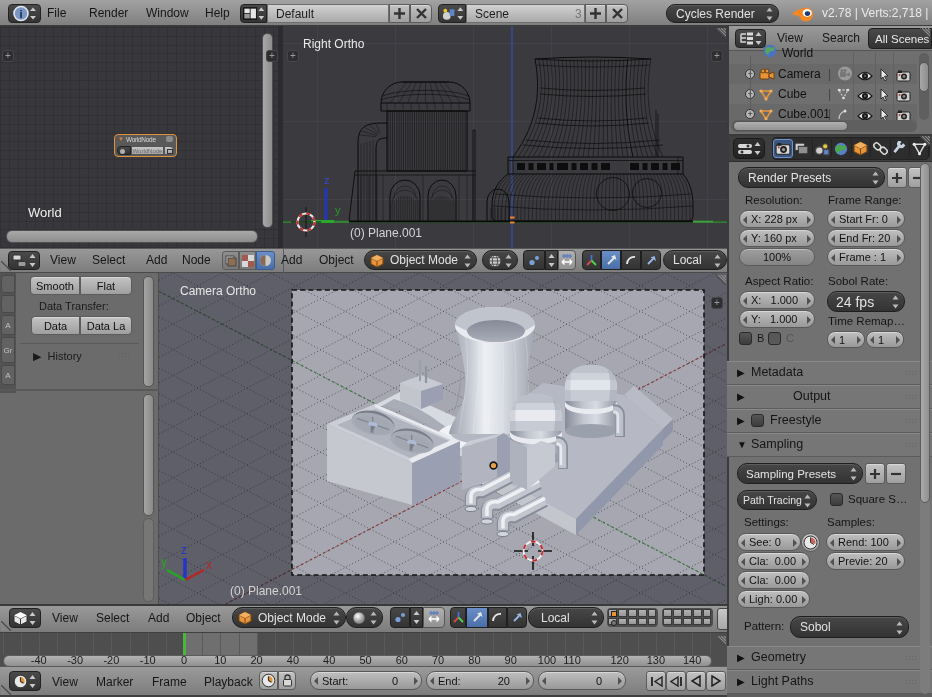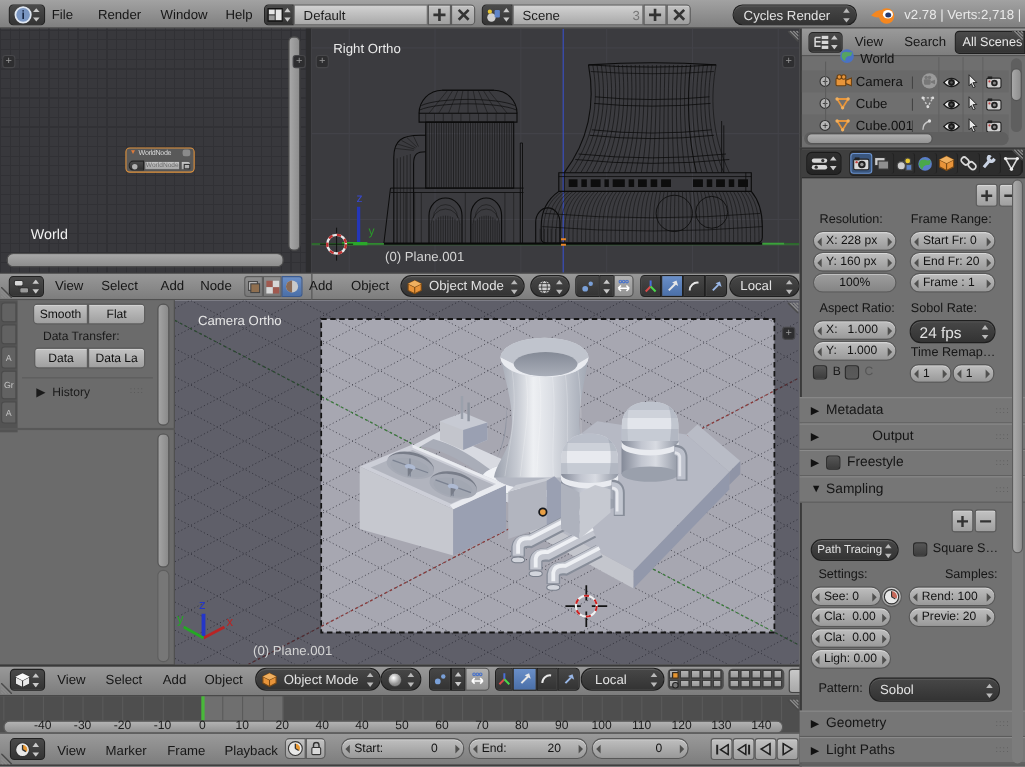--- a/index.html
+++ b/index.html
@@ -987,21 +987,21 @@
       <div style="position:absolute;left:200.3px;top:0;width:40px;text-align:center;font-size:11px;color:#1c1c1c">10</div>
       <div style="position:absolute;left:236.60000000000002px;top:0;width:40px;text-align:center;font-size:11px;color:#1c1c1c">20</div>
       <div style="position:absolute;left:272.9px;top:0;width:40px;text-align:center;font-size:11px;color:#1c1c1c">40</div>
       <div style="position:absolute;left:309.2px;top:0;width:40px;text-align:center;font-size:11px;color:#1c1c1c">40</div>
       <div style="position:absolute;left:345.5px;top:0;width:40px;text-align:center;font-size:11px;color:#1c1c1c">50</div>
       <div style="position:absolute;left:381.79999999999995px;top:0;width:40px;text-align:center;font-size:11px;color:#1c1c1c">60</div>
       <div style="position:absolute;left:418.1px;top:0;width:40px;text-align:center;font-size:11px;color:#1c1c1c">70</div>
       <div style="position:absolute;left:454.4px;top:0;width:40px;text-align:center;font-size:11px;color:#1c1c1c">80</div>
       <div style="position:absolute;left:490.7px;top:0;width:40px;text-align:center;font-size:11px;color:#1c1c1c">90</div>
       <div style="position:absolute;left:527.0px;top:0;width:40px;text-align:center;font-size:11px;color:#1c1c1c">100</div>
-      <div style="position:absolute;left:563.3px;top:0;width:40px;text-align:center;font-size:11px;color:#1c1c1c">110</div>
+      <div style="position:absolute;left:563.3px;top:0;width:40px;text-align:left;font-size:11px;color:#1c1c1c">110</div>
       <div style="position:absolute;left:599.5999999999999px;top:0;width:40px;text-align:center;font-size:11px;color:#1c1c1c">120</div>
       <div style="position:absolute;left:635.9px;top:0;width:40px;text-align:center;font-size:11px;color:#1c1c1c">130</div>
       <div style="position:absolute;left:672.2px;top:0;width:40px;text-align:center;font-size:11px;color:#1c1c1c">140</div>
     </div>
     <div style="position:absolute;left:0px;top:666px;width:727px;height:31px;background:linear-gradient(#9a9a9a,#7d7d7d);border-top:1px solid #595959;border-bottom:2px solid #3f3f3f;box-sizing:border-box"></div>
     <div style="position:absolute;left:9px;top:671px;width:32px;height:20px;background:linear-gradient(#4a4a4a,#343434);border:1px solid #222;border-radius:4px;box-sizing:border-box;display:flex;align-items:center;justify-content:center">
       <svg width="15" height="15" viewBox="0 0 15 15">
         <circle cx="7.5" cy="7.5" r="6.3" fill="#e8e8e8" stroke="#333"></circle>
         <path d="M7.5 7.5 L7.5 3 A4.5 4.5 0 0 1 11.3 9.5 Z" fill="#e8962e"></path>
         <path d="M7.5 7.5 L7.5 3.2 M7.5 7.5 L10.5 9.3" stroke="#333" stroke-width="1.2"></path>
@@ -1255,20 +1255,29 @@
         <path d="M1.8,1.2 L4.6,1.2 L4.6,3.4 L6.4,3.4 L6.4,1.2 L9.2,1.2 Q9.8,3 9,4.6 Q8.2,6 6.8,6.4 L6.8,12.6 L4.2,12.6 L4.2,6.4 Q2.8,6 2,4.6 Q1.2,3 1.8,1.2 Z" fill="#c9d2e2" transform="rotate(40 7 7)"></path>
       </svg>
     </div>
     <div style="position:absolute;left:910px;top:139px;width:19.5px;height:19px;border-right:1px solid #222;border-radius:3px;box-sizing:border-box;display:flex;align-items:center;justify-content:center">
       <svg width="15" height="14" viewBox="0 0 14 13">
         <path d="M2 2 H12 L7 11Z" fill="none" stroke="#d8d8d8" stroke-width="1.4"></path>
         <circle cx="2" cy="2" r="1.4" fill="#eee"></circle>
         <circle cx="12" cy="2" r="1.4" fill="#eee"></circle>
         <circle cx="7" cy="11" r="1.4" fill="#eee"></circle>
       </svg>
+    </div>
+    <div style="position:absolute;left:738px;top:167px;width:147px;height:21px;background:linear-gradient(#474747,#333);border:1px solid #1f1f1f;border-radius:10px;box-shadow:inset 0 1px 0 rgba(255,255,255,.12);box-sizing:border-box">
+      <div style="position:absolute;right:4px;top:2px">
+        <svg width="9" height="16" viewBox="0 0 9 16" style="display:block">
+          <polygon points="4.5,1.5 7.5,5.5 1.5,5.5" fill="#b9b9b9"></polygon>
+          <polygon points="4.5,14.5 7.5,10.5 1.5,10.5" fill="#b9b9b9"></polygon>
+        </svg>
+      </div>
+      <div style="position:absolute;left:9px;right:12px;top:0;bottom:0;display:flex;align-items:center;justify-content:flex-start;font-size:12px;color:#e2e2e2;white-space:nowrap">Render Presets</div>
     </div>
     <div style="position:absolute;left:887px;top:167px;width:20px;height:21px;background:linear-gradient(#c3c3c3,#9f9f9f);border:1px solid #5c5c5c;border-radius:3px;box-sizing:border-box;display:flex;align-items:center;justify-content:center;font-size:11px;color:#111;box-shadow:inset 0 1px 0 rgba(255,255,255,.35);">
       <svg width="12" height="12" viewBox="0 0 12 12">
         <path d="M6 1v10M1 6h10" stroke="#333" stroke-width="2.2"></path>
       </svg>
     </div>
     <div style="position:absolute;left:908px;top:167px;width:20px;height:21px;background:linear-gradient(#c3c3c3,#9f9f9f);border:1px solid #5c5c5c;border-radius:3px;box-sizing:border-box;display:flex;align-items:center;justify-content:center;font-size:11px;color:#111;box-shadow:inset 0 1px 0 rgba(255,255,255,.35);">
       <svg width="12" height="12" viewBox="0 0 12 12">
         <path d="M1 6h10" stroke="#333" stroke-width="2.2"></path>
       </svg>
@@ -1347,20 +1356,29 @@
     <div style="position:absolute;left:905px;top:392px;font-size:8px;color:#161616;white-space:nowrap;"><span style="color:#5e5e5e;letter-spacing:1px;font-size:8px">::::</span></div>
     <div style="position:absolute;left:727px;top:409px;width:205px;height:24px;background:#767676;border-top:1px solid #8a8a8a;border-bottom:1px solid #5c5c5c;box-sizing:border-box"></div>
     <div style="position:absolute;left:737px;top:415px;font-size:10px;color:#111;white-space:nowrap;"><span style="font-size:10px">▶</span></div>
     <div style="position:absolute;left:751px;top:414px;width:13px;height:13px;background:linear-gradient(#565656,#3c3c3c);border:1px solid #2a2a2a;border-radius:3px;box-sizing:border-box"></div>
     <div style="position:absolute;left:770px;top:413px;font-size:12.5px;color:#151515;white-space:nowrap;">Freestyle</div>
     <div style="position:absolute;left:905px;top:416px;font-size:8px;color:#161616;white-space:nowrap;"><span style="color:#5e5e5e;letter-spacing:1px;font-size:8px">::::</span></div>
     <div style="position:absolute;left:727px;top:433px;width:205px;height:24px;background:#767676;border-top:1px solid #8a8a8a;border-bottom:1px solid #5c5c5c;box-sizing:border-box"></div>
     <div style="position:absolute;left:737px;top:439px;font-size:10px;color:#111;white-space:nowrap;"><span style="font-size:10px">▼</span></div>
     <div style="position:absolute;left:751px;top:437px;font-size:12.5px;color:#151515;white-space:nowrap;">Sampling</div>
     <div style="position:absolute;left:905px;top:440px;font-size:8px;color:#161616;white-space:nowrap;"><span style="color:#5e5e5e;letter-spacing:1px;font-size:8px">::::</span></div>
+    <div style="position:absolute;left:737px;top:463px;width:126px;height:21px;background:linear-gradient(#474747,#333);border:1px solid #1f1f1f;border-radius:10px;box-shadow:inset 0 1px 0 rgba(255,255,255,.12);box-sizing:border-box">
+      <div style="position:absolute;right:4px;top:2px">
+        <svg width="9" height="16" viewBox="0 0 9 16" style="display:block">
+          <polygon points="4.5,1.5 7.5,5.5 1.5,5.5" fill="#b9b9b9"></polygon>
+          <polygon points="4.5,14.5 7.5,10.5 1.5,10.5" fill="#b9b9b9"></polygon>
+        </svg>
+      </div>
+      <div style="position:absolute;left:8px;right:12px;top:0;bottom:0;display:flex;align-items:center;justify-content:flex-start;font-size:11.5px;color:#e2e2e2;white-space:nowrap">Sampling Presets</div>
+    </div>
     <div style="position:absolute;left:865px;top:463px;width:20px;height:21px;background:linear-gradient(#c3c3c3,#9f9f9f);border:1px solid #5c5c5c;border-radius:3px;box-sizing:border-box;display:flex;align-items:center;justify-content:center;font-size:11px;color:#111;box-shadow:inset 0 1px 0 rgba(255,255,255,.35);">
       <svg width="12" height="12" viewBox="0 0 12 12">
         <path d="M6 1v10M1 6h10" stroke="#333" stroke-width="2.2"></path>
       </svg>
     </div>
     <div style="position:absolute;left:886px;top:463px;width:20px;height:21px;background:linear-gradient(#c3c3c3,#9f9f9f);border:1px solid #5c5c5c;border-radius:3px;box-sizing:border-box;display:flex;align-items:center;justify-content:center;font-size:11px;color:#111;box-shadow:inset 0 1px 0 rgba(255,255,255,.35);">
       <svg width="12" height="12" viewBox="0 0 12 12">
         <path d="M1 6h10" stroke="#333" stroke-width="2.2"></path>
       </svg>
     </div>
@@ -1369,21 +1387,21 @@
         <svg width="9" height="16" viewBox="0 0 9 16" style="display:block">
           <polygon points="4.5,1.5 7.5,5.5 1.5,5.5" fill="#b9b9b9"></polygon>
           <polygon points="4.5,14.5 7.5,10.5 1.5,10.5" fill="#b9b9b9"></polygon>
         </svg>
       </div>
       <div style="position:absolute;left:5px;right:12px;top:0;bottom:0;display:flex;align-items:center;justify-content:flex-start;font-size:10.5px;color:#e2e2e2;white-space:nowrap">Path Tracing</div>
     </div>
     <div style="position:absolute;left:830px;top:493px;width:13px;height:13px;background:linear-gradient(#565656,#3c3c3c);border:1px solid #2a2a2a;border-radius:3px;box-sizing:border-box"></div>
     <div style="position:absolute;left:848px;top:493px;font-size:11.5px;color:#151515;white-space:nowrap;">Square S…</div>
     <div style="position:absolute;left:744px;top:516px;font-size:11.5px;color:#151515;white-space:nowrap;">Settings:</div>
-    <div style="position:absolute;left:827px;top:516px;font-size:11.5px;color:#151515;white-space:nowrap;margin-left:32px;">Samples:</div>
+    <div style="position:absolute;left:827px;top:516px;font-size:11.5px;color:#151515;white-space:nowrap;">Samples:</div>
     <div style="position:absolute;left:737px;top:533px;width:64px;height:18px;background:linear-gradient(#bfbfbf,#999);border:1px solid #585858;border-radius:9px;box-sizing:border-box;box-shadow:inset 0 1px 0 rgba(255,255,255,.4)">
       <div style="position:absolute;left:3px;top:5px;width:0;height:0;border-top:4px solid transparent;border-bottom:4px solid transparent;border-right:4px solid #50504f"></div>
       <div style="position:absolute;right:3px;top:5px;width:0;height:0;border-top:4px solid transparent;border-bottom:4px solid transparent;border-left:4px solid #50504f"></div>
       <div style="position:absolute;left:11px;right:11px;top:0;bottom:0;display:flex;align-items:center;font-size:11px;color:#131313;white-space:nowrap">See: 0</div>
     </div>
     <div style="position:absolute;left:801px;top:533px;width:19px;height:19px;background:linear-gradient(#c3c3c3,#9f9f9f);border:1px solid #5c5c5c;border-radius:10px;box-sizing:border-box;display:flex;align-items:center;justify-content:center;font-size:11px;color:#111;box-shadow:inset 0 1px 0 rgba(255,255,255,.35);">
       <svg width="15" height="15" viewBox="0 0 15 15">
         <circle cx="7.5" cy="7.5" r="6.5" fill="#e8e8e8" stroke="#333"></circle>
         <path d="M7.5 7.5 L7.5 2.2 A5.3 5.3 0 0 1 12.3 9 Z" fill="#c05040" opacity="0.85"></path>
         <path d="M7.5 7.5 L7.5 2.5 M7.5 7.5 L11 9.5" stroke="#333" stroke-width="1"></path>

